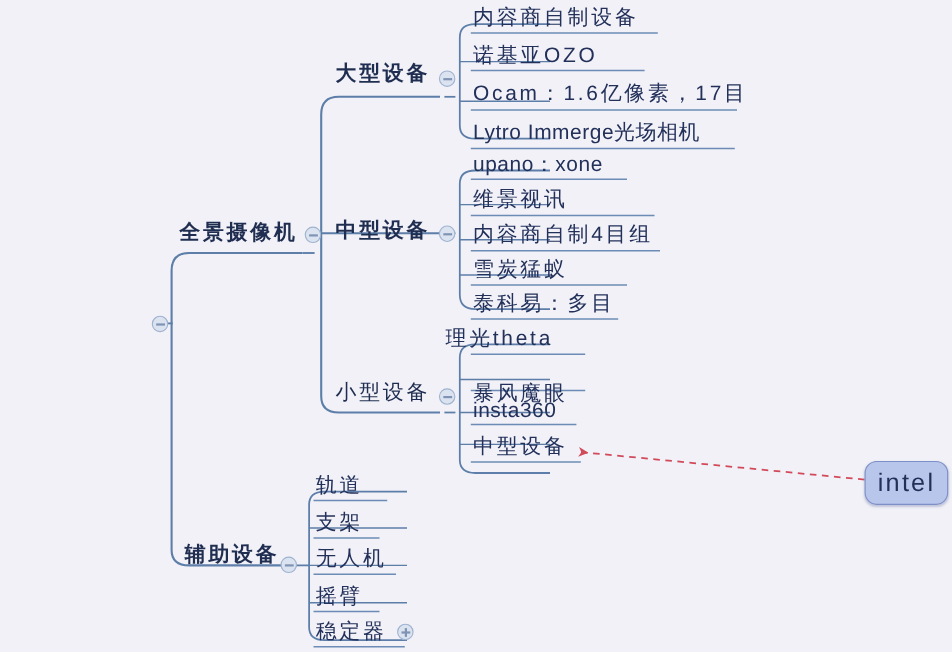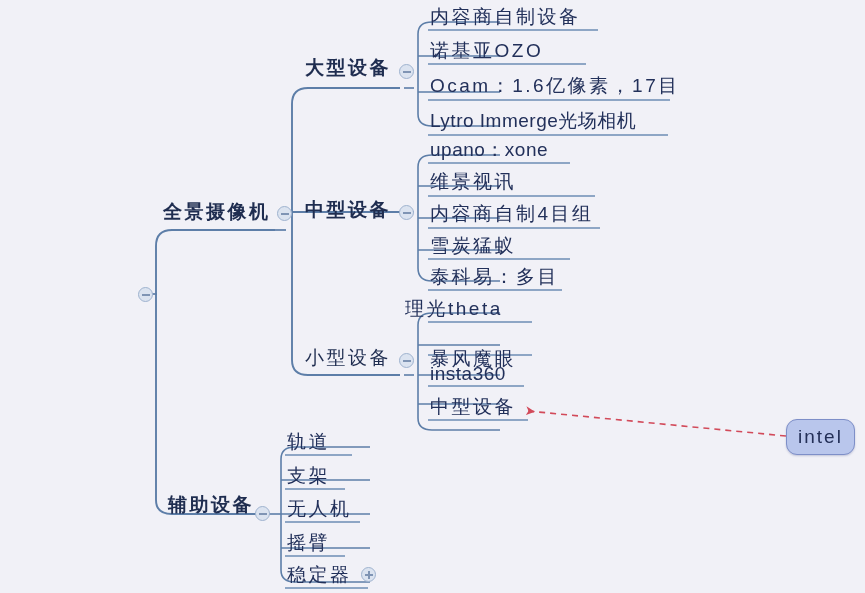--- a/index.html
+++ b/index.html
@@ -42,21 +42,21 @@
     letter-spacing: 2px;
     color: #1d2c52;
     background: #d9e5f6;
     border: 1.6px solid #7e9dc9;
     border-radius: 13px;
     padding: 9px 13px 10px 13px;
     box-shadow: 0 1px 2px rgba(120,140,175,0.35);
   }
   
   .callout-node {
-    font-size: 19px;
+    font-size: 23px;
     letter-spacing: 2px;
     color: #232f57;
     background: #b9c6ec;
     border: 1.6px solid #7e8fc8;
     border-radius: 11px;
     padding: 7px 11px 8px 11px;
     box-shadow: 0 1px 2px rgba(120,130,175,0.4);
   }
   
   .topic {

